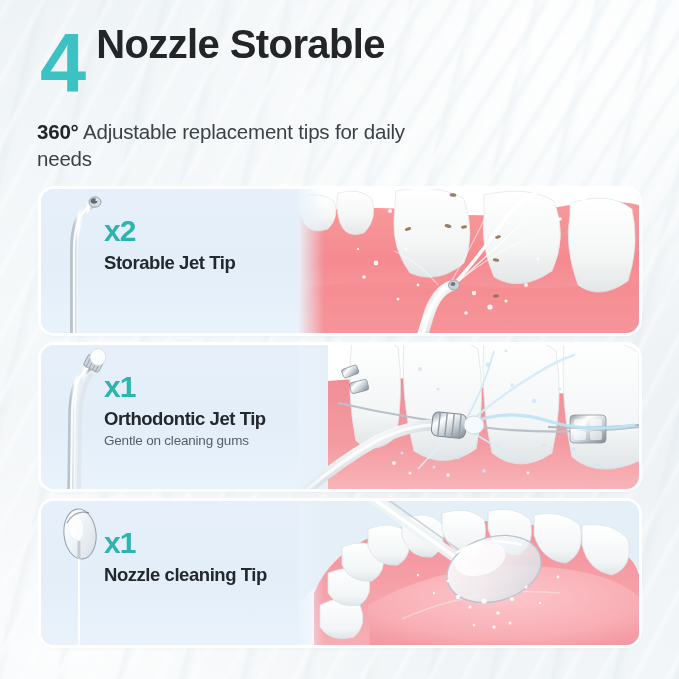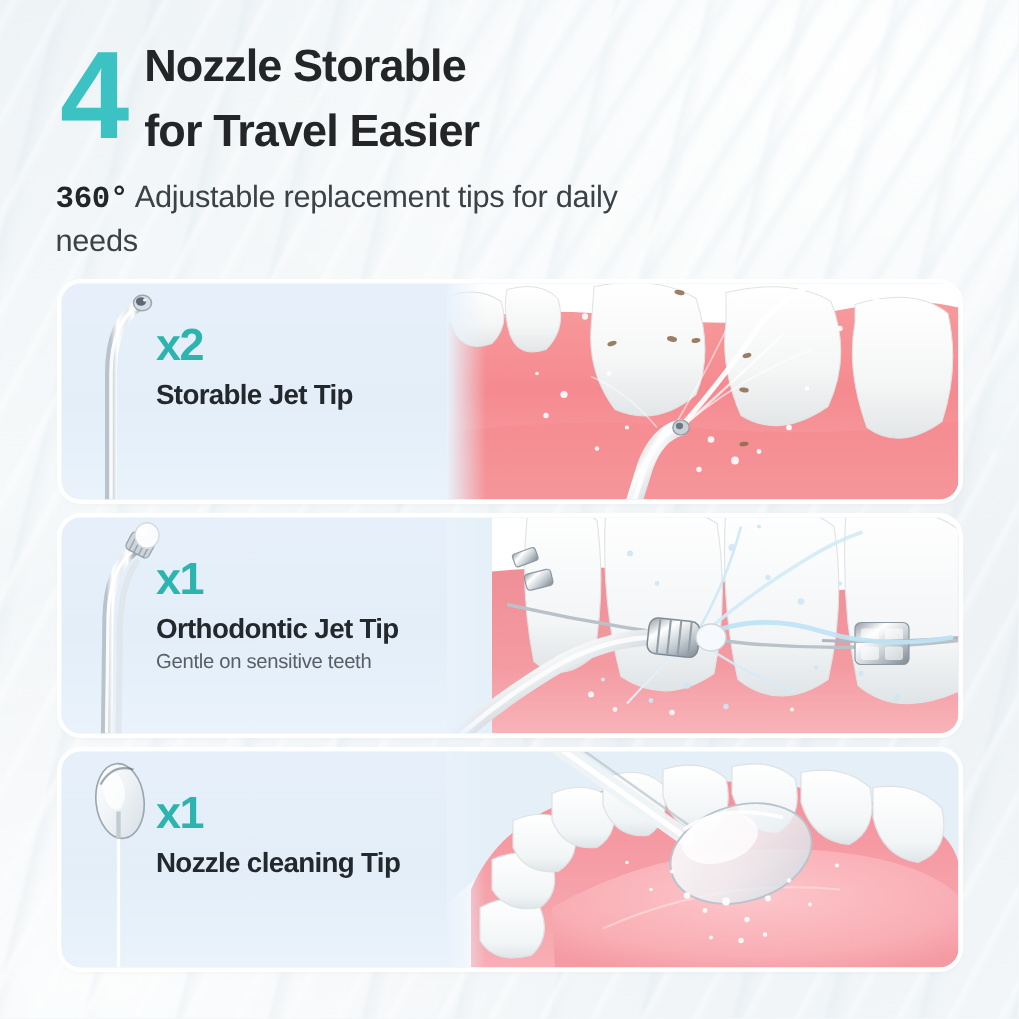--- a/index.html
+++ b/index.html
@@ -79,39 +79,39 @@
     color: #3cc2c2;
     letter-spacing: -3px;
     margin-top: 3px;
   }
   .headline-text {
     margin-left: 13px;
     margin-top: 1px;
   }
   .headline-text .l1,
   .headline-text .l2 {
-    font-size: 30px;
+    font-size: 40px;
     line-height: 43px;
     font-weight: 700;
     color: #232527;
     letter-spacing: -0.6px;
     white-space: nowrap;
   }
 
   .subhead {
     position: absolute;
     left: 37px;
     top: 118px;
     width: 380px;
     font-size: 20.5px;
     line-height: 27px;
     color: #3c4145;
     letter-spacing: -0.2px;
   }
-  .subhead b { font-weight: 700; color: #232527; font-family: Liberation Mono, monospace; }
+  .subhead b { font-weight: 700; color: #232527; }
 
   
   .card {
     position: absolute;
     left: 41px;
     width: 598px;
     height: 144px;
     border-radius: 13px;
     overflow: hidden;
     background: #e8f1fa;
@@ -195,21 +195,20 @@
 <body>
 
 <div class="page">
   <div class="ripples"></div>
   <div class="ripples2"></div>
 
   <div class="headline">
     <div class="big-number">4</div>
     <div class="headline-text">
       <div class="l1">Nozzle Storable</div>
-      <div class="l2">for Travel Easier</div>
     </div>
   </div>
 
   <div class="subhead">
     <b>360°</b><span> Adjustable replacement tips for daily needs</span>
   </div>
 
   <div class="card" id="card-1">
     <div class="card-left">
 
@@ -329,21 +328,21 @@
           <line x1="38.5" y1="11" x2="38.5" y2="24" stroke="#9aa4ad" stroke-width="1"></line>
           <line x1="42" y1="11" x2="42" y2="24" stroke="#9aa4ad" stroke-width="1"></line>
         </g>
         <ellipse cx="43" cy="12" rx="8" ry="8.5" fill="#fbfcfd" stroke="#d4dade" stroke-width="0.9"></ellipse>
         <ellipse cx="40.5" cy="9.5" rx="2.6" ry="3" fill="#ffffff"></ellipse>
       </svg>
 
       <div class="card-text">
         <div class="qty">x1</div>
         <div class="tip-name">Orthodontic Jet Tip</div>
-        <div class="tip-desc">Gentle on sensitive teeth</div>
+        <div class="tip-desc">Gentle on cleaning gums</div>
       </div>
     </div>
 
     <div class="card-right">
       <svg class="scene scene-2" viewBox="0 0 341 144" preserveAspectRatio="xMidYMid slice">
         <defs>
           <linearGradient id="gum2" x1="0" y1="0" x2="0" y2="1">
             <stop offset="0%" stop-color="#f08e96"></stop>
             <stop offset="60%" stop-color="#f49ba2"></stop>
             <stop offset="100%" stop-color="#f8b4b9"></stop>

